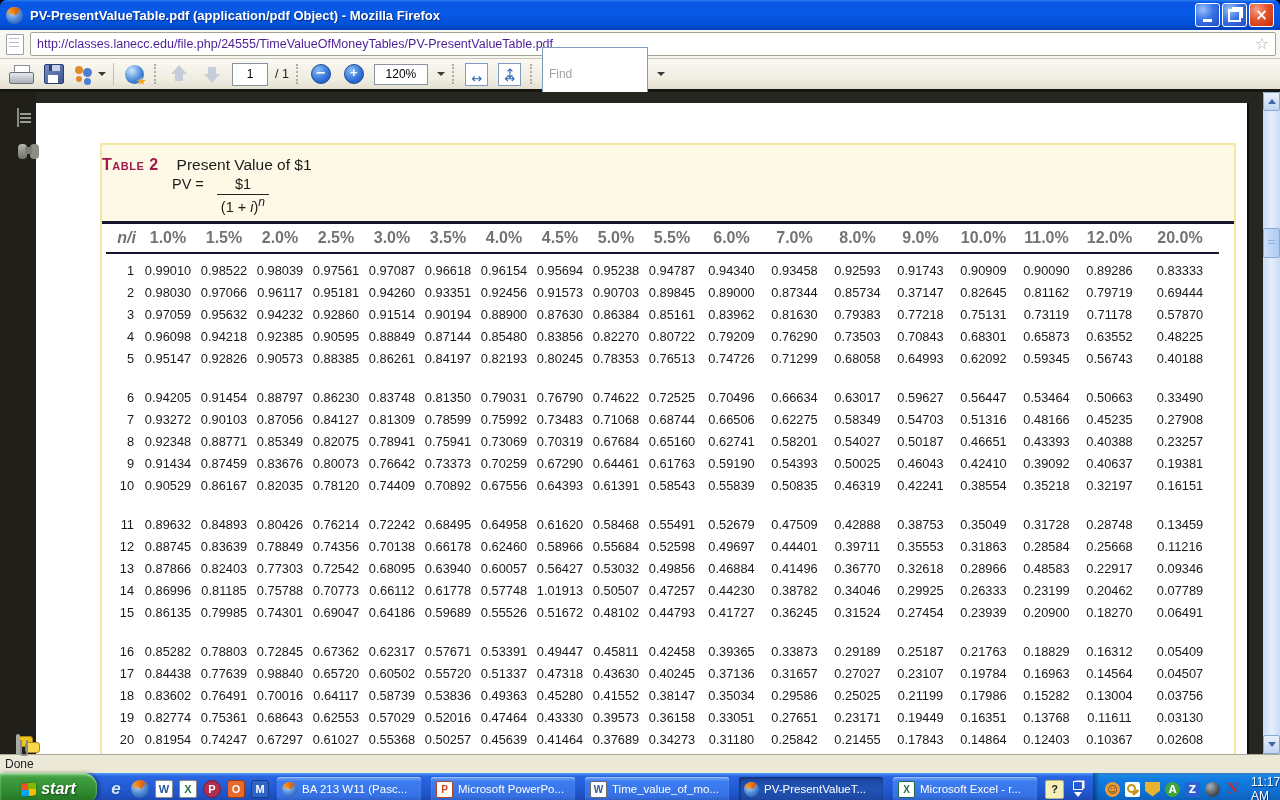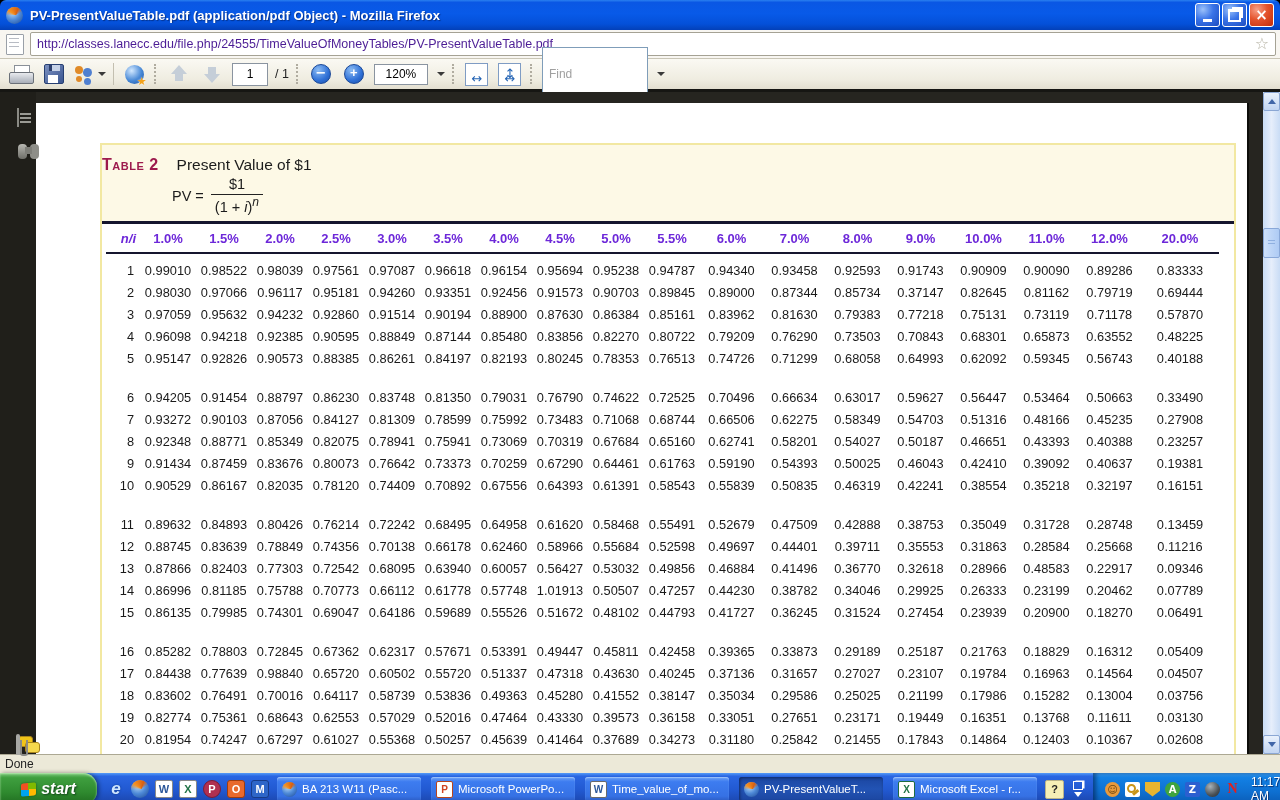--- a/index.html
+++ b/index.html
@@ -92,28 +92,28 @@
   .ic-clip::after{content:"";position:absolute;left:2px;top:4px;width:4px;height:14px;border:2px solid #8a8a86;border-top:none;border-radius:0 0 3px 3px;}
 
   .page-wrap{flex:1 1 auto;padding:11px 14px 0 0;background:#262520;overflow:hidden;}
   .pdf-page{background:#fff;height:651px;border-right:2px solid #0d0d0b;overflow:hidden;}
 
   .card{margin:40px 0 0 64px;width:1132px;border:2px solid #f2e8a2;}
   .card-head{background:#fdf9e6;padding:11px 0 10px 0;height:55px;}
   .head-line{display:flex;align-items:baseline;}
   .tbl-label{color:#9d1a4d;font-weight:bold;font-size:16px;font-variant:small-caps;letter-spacing:.5px;margin-right:18px;}
   .tbl-title{color:#1c1c1c;font-size:15.5px;}
-  .formula{display:flex;align-items:center;gap:7px;margin:2px 0 0 70px;font-size:14.5px;color:#1c1c1c;}
+  .formula{display:flex;align-items:flex-start;gap:13px;margin:2px 0 0 70px;font-size:14.5px;color:#1c1c1c;}
   .frac{display:inline-flex;flex-direction:column;align-items:center;line-height:1.15;}
   .frac .num{padding:0 8px 1px;}
   .frac .den{border-top:1.5px solid #222;padding:1px 4px 0;}
   .dark-rule{height:3px;background:#15152e;}
 
   table.pv{border-collapse:collapse;table-layout:fixed;width:1113px;margin-left:4px;}
-  table.pv th{height:26px;font-size:13px;font-weight:bold;color:#6d28d9;text-align:center;vertical-align:middle;
+  table.pv th{height:26px;font-size:16px;font-weight:bold;color:#737373;text-align:center;vertical-align:middle;
     border-bottom:2px solid #15152e;}
   table.pv th.ncol{text-align:right;font-style:italic;padding-right:4px;}
   table.pv td{height:20px;font-size:12.8px;color:#1a1a1a;text-align:center;vertical-align:middle;white-space:nowrap;}
   table.pv td.ncol{text-align:right;padding-right:6px;}
   table.pv tr.gap td{height:15px;}
   table.pv tr.first td{padding-top:6px;}
 
   
   .vscroll{flex:0 0 17px;background:linear-gradient(90deg,#c9dcf5,#e6eefb 50%,#c9dcf5);display:flex;flex-direction:column;}
   .sbtn{height:17px;background:linear-gradient(180deg,#e9f1fc,#c2d5f2);border:1px solid #8ba7d4;border-radius:2px;

